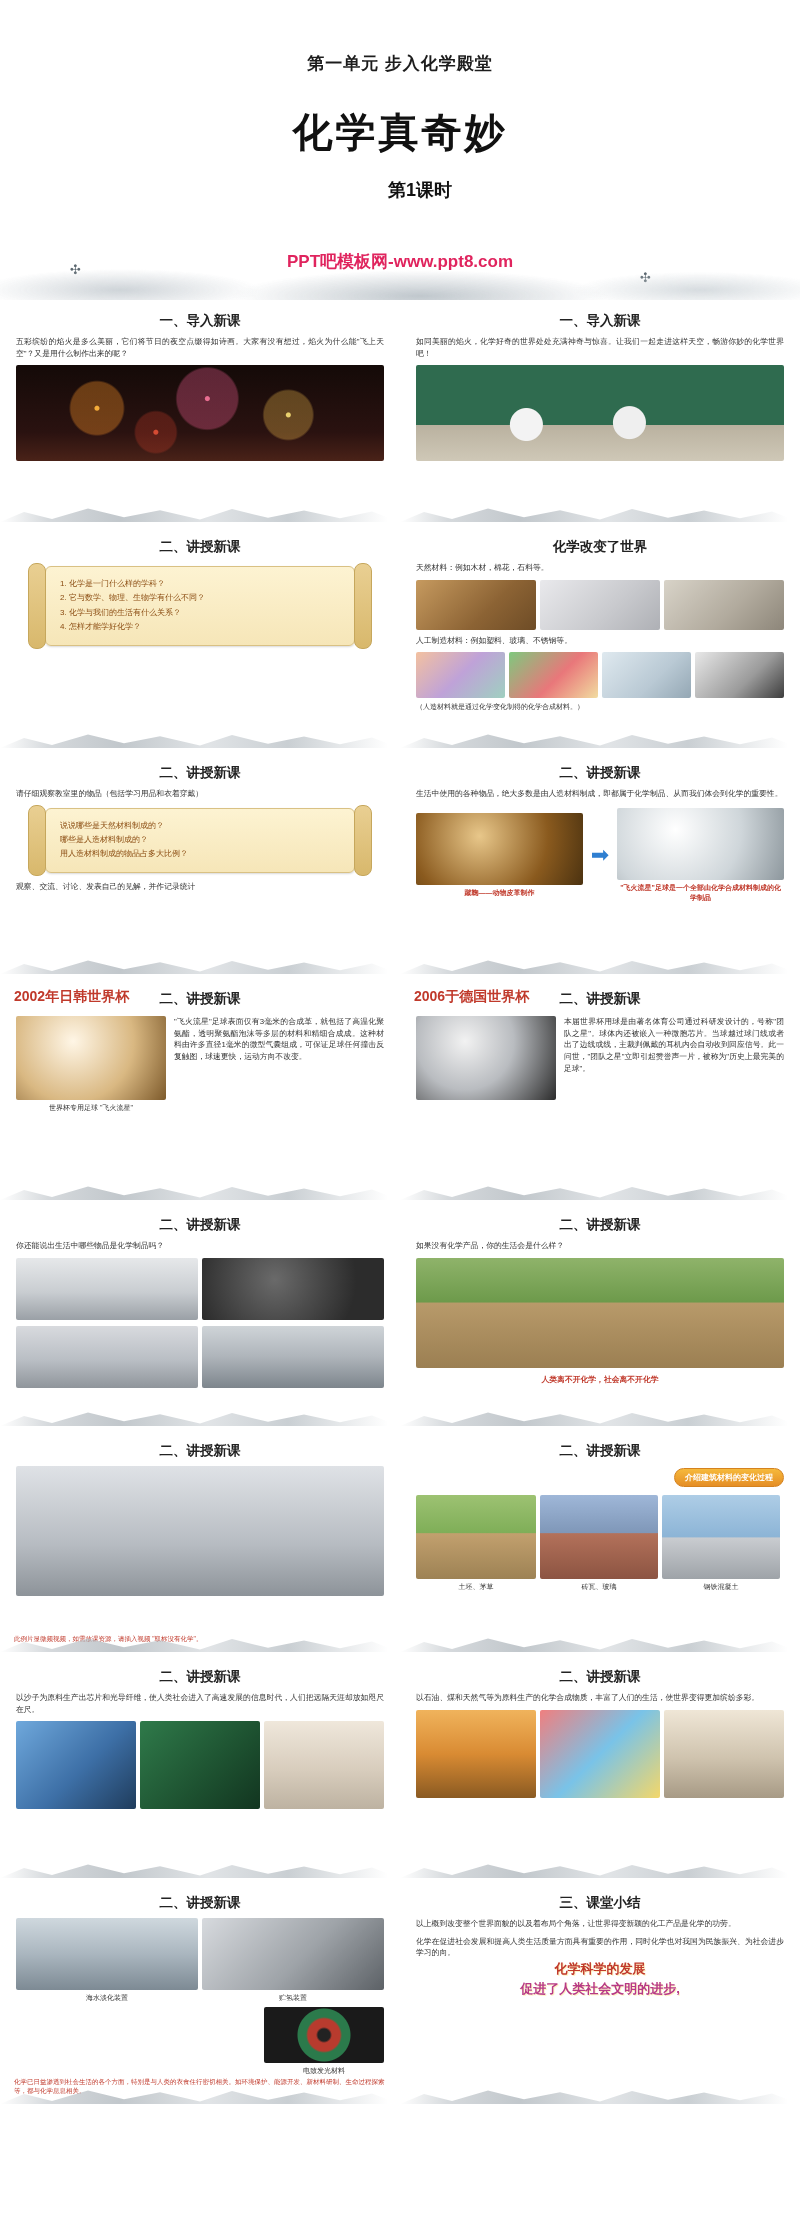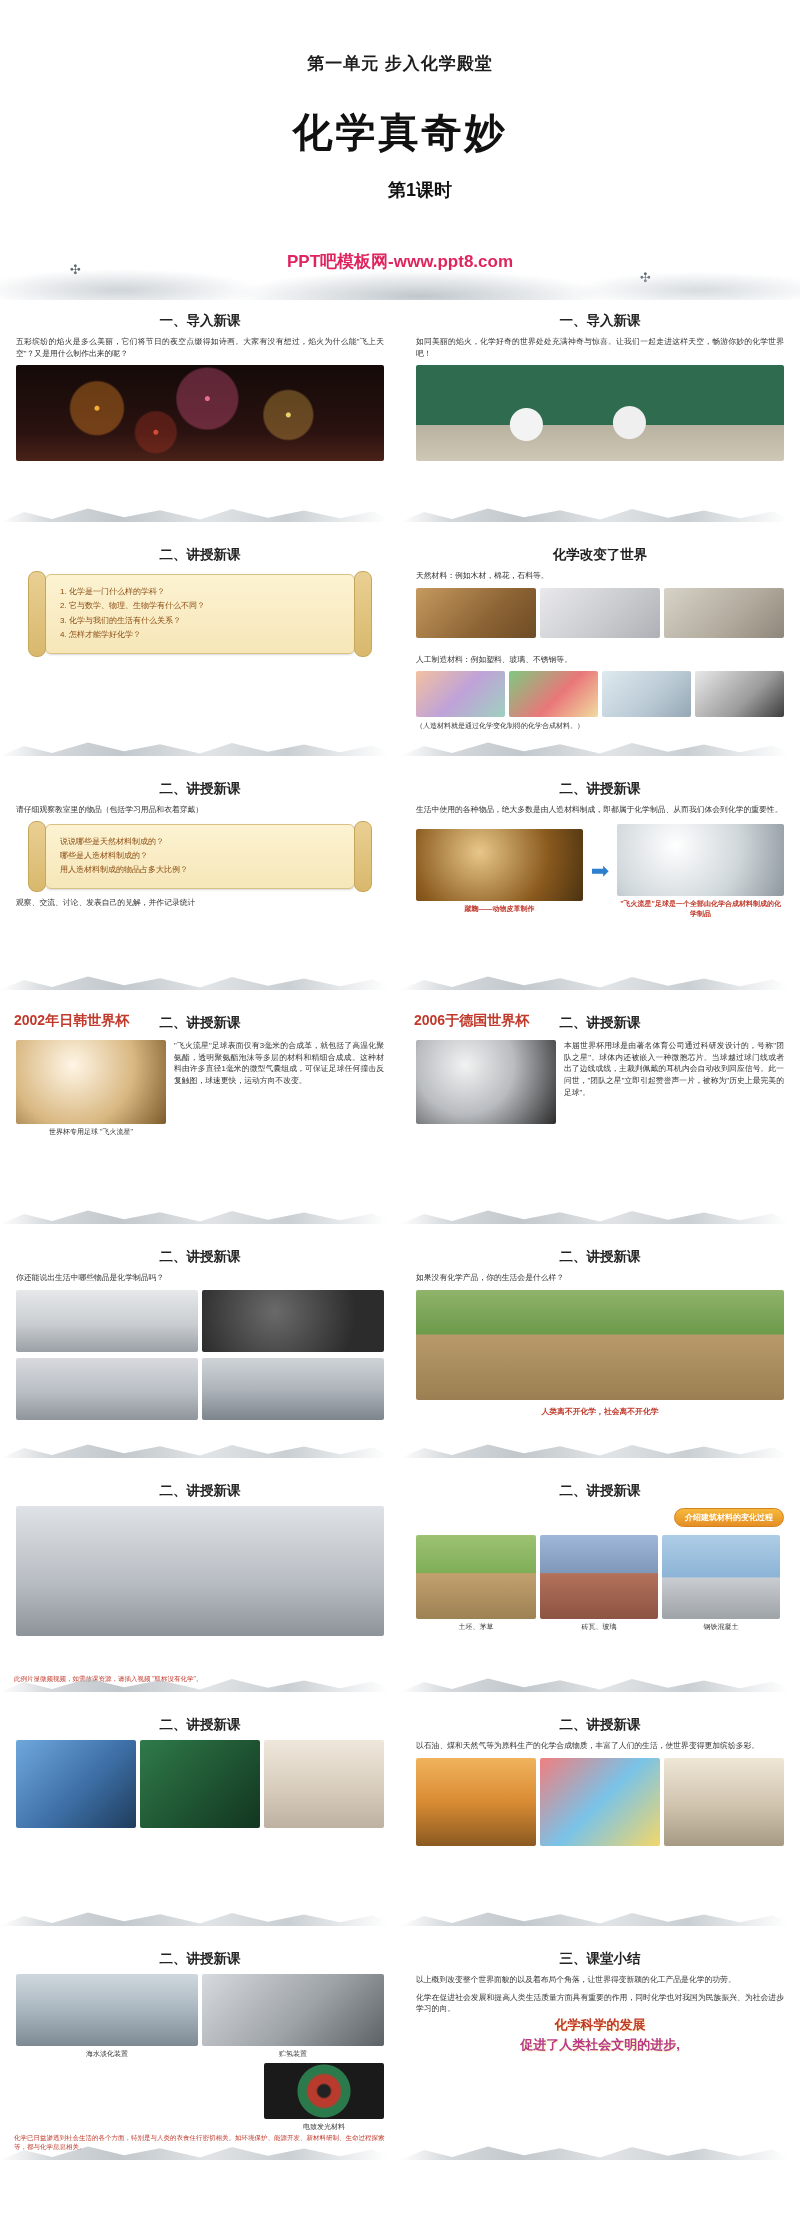--- a/index.html
+++ b/index.html
@@ -61,21 +61,21 @@
       radial-gradient(ellipse 260px 36px at 420px 66px, #b9c1c7 0%, rgba(185,193,199,0) 72%),
       radial-gradient(ellipse 180px 26px at 700px 60px, #d2d8dc 0%, rgba(210,216,220,0) 70%);
     opacity:.9;
   }
   .bird { position:absolute; color:#5c6870; font-size:13px; }
 
   
   .grid {
     display: grid;
     grid-template-columns: 1fr 1fr;
-    gap: 12px 0px;
+    gap: 4px 0px;
   }
   .slide {
     position: relative;
     width: 400px;
     height: 222px;
     background: #ffffff;
     padding: 10px 16px 14px 16px;
     overflow: hidden;
   }
   .slide .mountain {
@@ -262,21 +262,21 @@
     </div>
 
     <div class="slide">
       <div class="s-title">化学改变了世界</div>
       <div class="s-text">天然材料：例如木材，棉花，石料等。</div>
       <div class="row thumb-row">
         <div class="img wood" style="height:50px"></div>
         <div class="img cotton" style="height:50px"></div>
         <div class="img stone" style="height:50px"></div>
       </div>
-      <div class="s-text" style="margin-top:16px">人工制造材料：例如塑料、玻璃、不锈钢等。</div>
+      <div class="s-text" style="margin-top:5px">人工制造材料：例如塑料、玻璃、不锈钢等。</div>
       <div class="row thumb-row">
         <div class="img cup" style="height:46px"></div>
         <div class="img bowl" style="height:46px"></div>
         <div class="img bottle" style="height:46px"></div>
         <div class="img kettle" style="height:46px"></div>
       </div>
       <div class="s-text tiny" style="margin-top:4px">（人造材料就是通过化学变化制得的化学合成材料。）</div>
       <div class="mountain"></div>
     </div>
 
@@ -383,20 +383,21 @@
         <div>
           <div class="img modern" style="height:84px; width:118px;"></div>
           <div class="cap">钢铁混凝土</div>
         </div>
       </div>
       <div class="mountain"></div>
     </div>
 
     <div class="slide">
       <div class="s-title">二、讲授新课</div>
+      <div class="s-text">以沙子为原料生产出芯片和光导纤维，使人类社会进入了高速发展的信息时代，人们把远隔天涯却放如咫尺在尺。</div>
       <div class="row thumb-row">
         <div class="img chip" style="height:88px"></div>
         <div class="img board" style="height:88px"></div>
         <div class="img desk" style="height:88px"></div>
       </div>
       <div class="mountain"></div>
     </div>
 
     <div class="slide">
       <div class="s-title">二、讲授新课</div>

